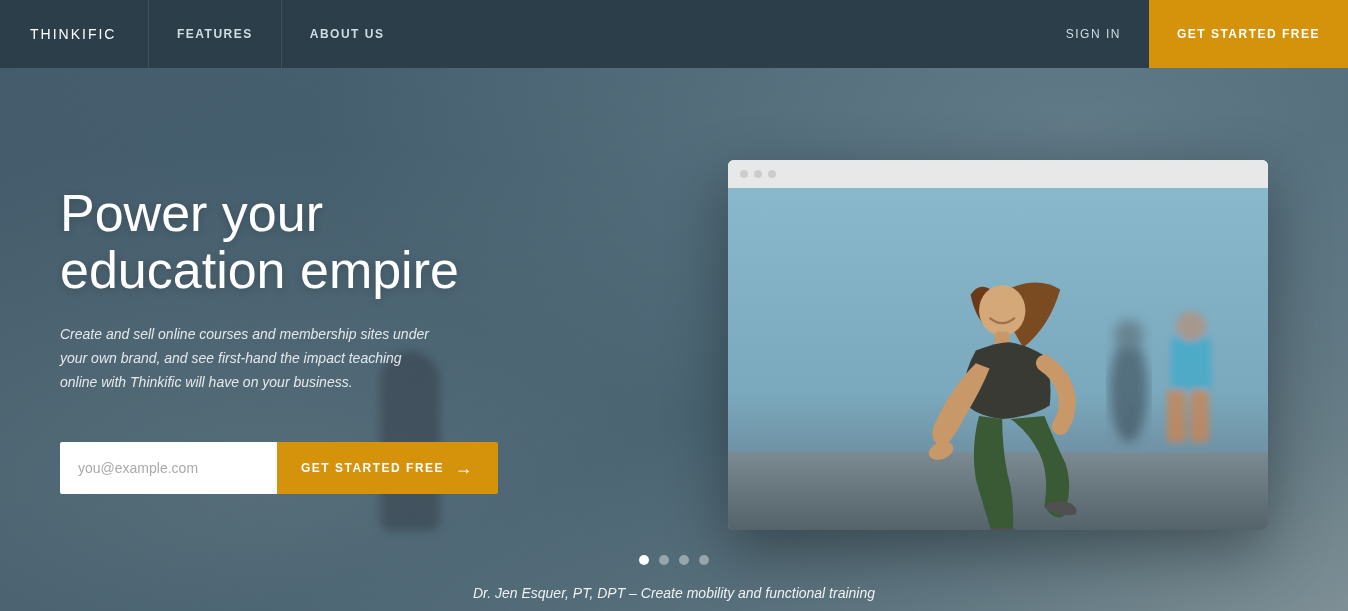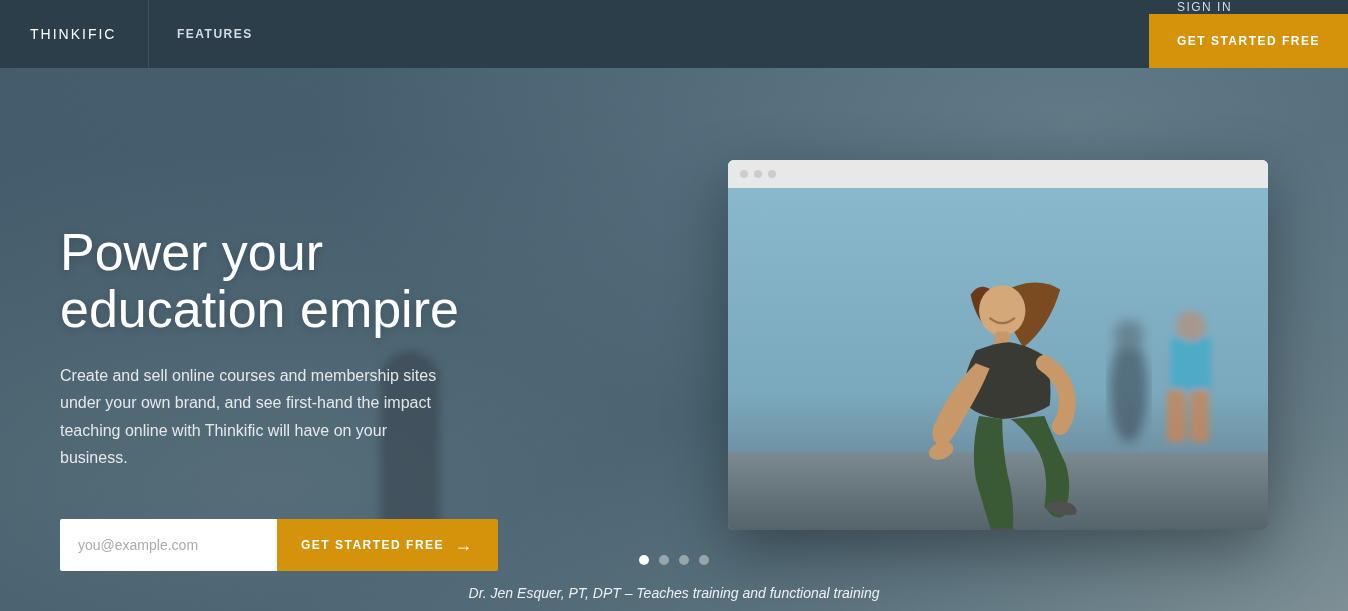--- a/index.html
+++ b/index.html
@@ -41,23 +41,22 @@
       font-size: 12px;
       font-weight: 700;
       letter-spacing: 1.5px;
       text-transform: uppercase;
       cursor: pointer;
       border-left: 1px solid rgba(255,255,255,0.1);
       transition: background 0.2s;
     }
     .nav-right {
       display: flex;
-      align-items: flex-start;
+      align-items: center;
       margin-left: auto;
-      flex-direction: column;
     }
     .nav-signin {
       display: flex;
       align-items: center;
       padding: 0 28px;
       color: #d0dce4;
       font-size: 12px;
       font-weight: 500;
       letter-spacing: 1.5px;
       text-transform: uppercase;
@@ -109,41 +108,42 @@
     }
 
     
     .hero-content {
       position: absolute;
       top: 68px;
       left: 0;
       right: 0;
       bottom: 0;
       display: flex;
-      align-items: flex-end;
+      align-items: center;
     }
     .hero-text {
       padding: 40px 60px;
       max-width: 520px;
       z-index: 2;
     }
     .hero-headline {
       color: #fff;
       font-size: 52px;
       font-weight: 300;
       line-height: 1.1;
       margin-bottom: 24px;
       text-shadow: 0 2px 8px rgba(0,0,0,0.2);
     }
     .hero-subtext {
       color: rgba(255,255,255,0.85);
-      font-size: 16px;
+      font-size: 14px;
       line-height: 1.7;
       margin-bottom: 48px;
       max-width: 380px;
+      font-style: italic;
     }
     .hero-form {
       display: flex;
       gap: 0;
     }
     .hero-input {
       width: 230px;
       height: 52px;
       padding: 0 18px;
       font-size: 14px;
@@ -263,20 +263,23 @@
   <div class="bg-person-1"></div>
 </div>
 
 <nav>
   <div class="nav-logo">
     <span>THINKIFIC</span>
   </div>
   <div class="nav-links">
     <div class="nav-link">
       <span>FEATURES</span>
+    </div>
+    <div class="nav-link">
+      <span>ABOUT US</span>
     </div>
   </div>
   <div class="nav-right">
     <div class="nav-signin">
       <span>SIGN IN</span>
     </div>
     <div class="nav-cta">
       <span>GET STARTED FREE</span>
     </div>
   </div>
@@ -374,14 +377,14 @@
 </div>
 
 <div class="carousel-dots">
   <div class="dot active"></div>
   <div class="dot"></div>
   <div class="dot"></div>
   <div class="dot"></div>
 </div>
 
 <div class="hero-caption">
-  <span>Dr. Jen Esquer, PT, DPT – Teaches training and functional training</span>
+  <span>Dr. Jen Esquer, PT, DPT – Create mobility and functional training</span>
 </div>
 
 </body></html>

